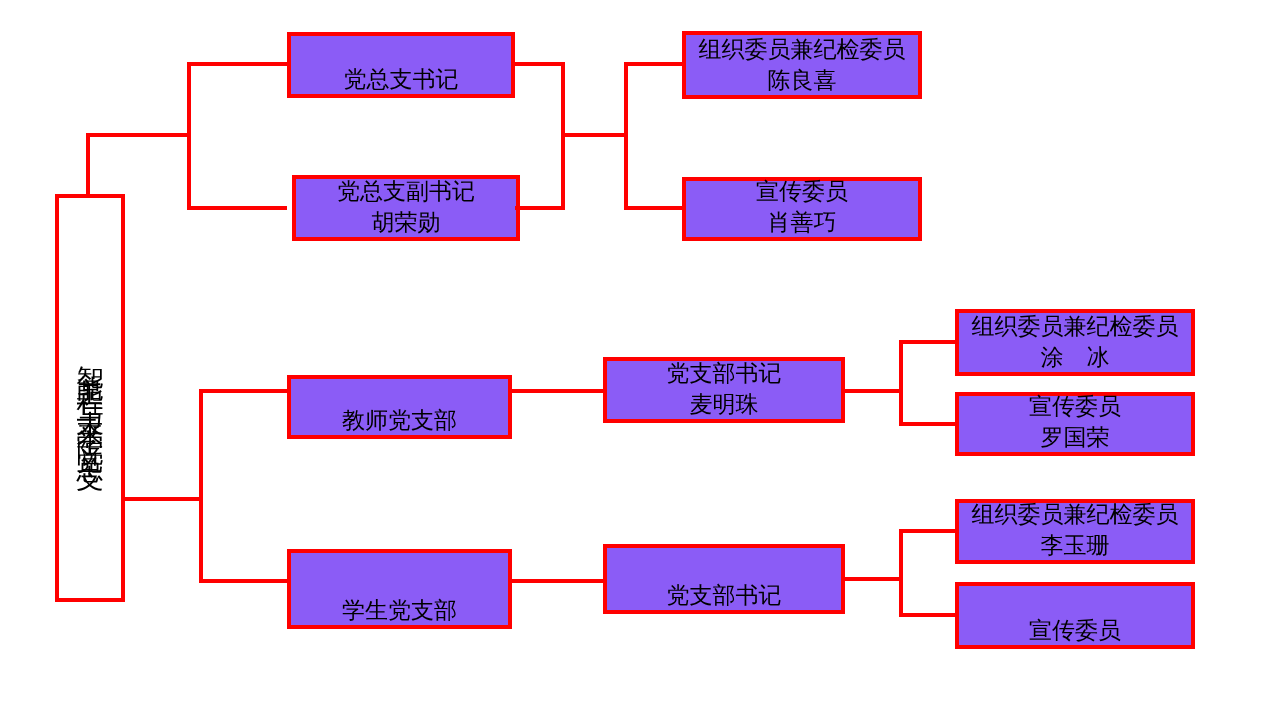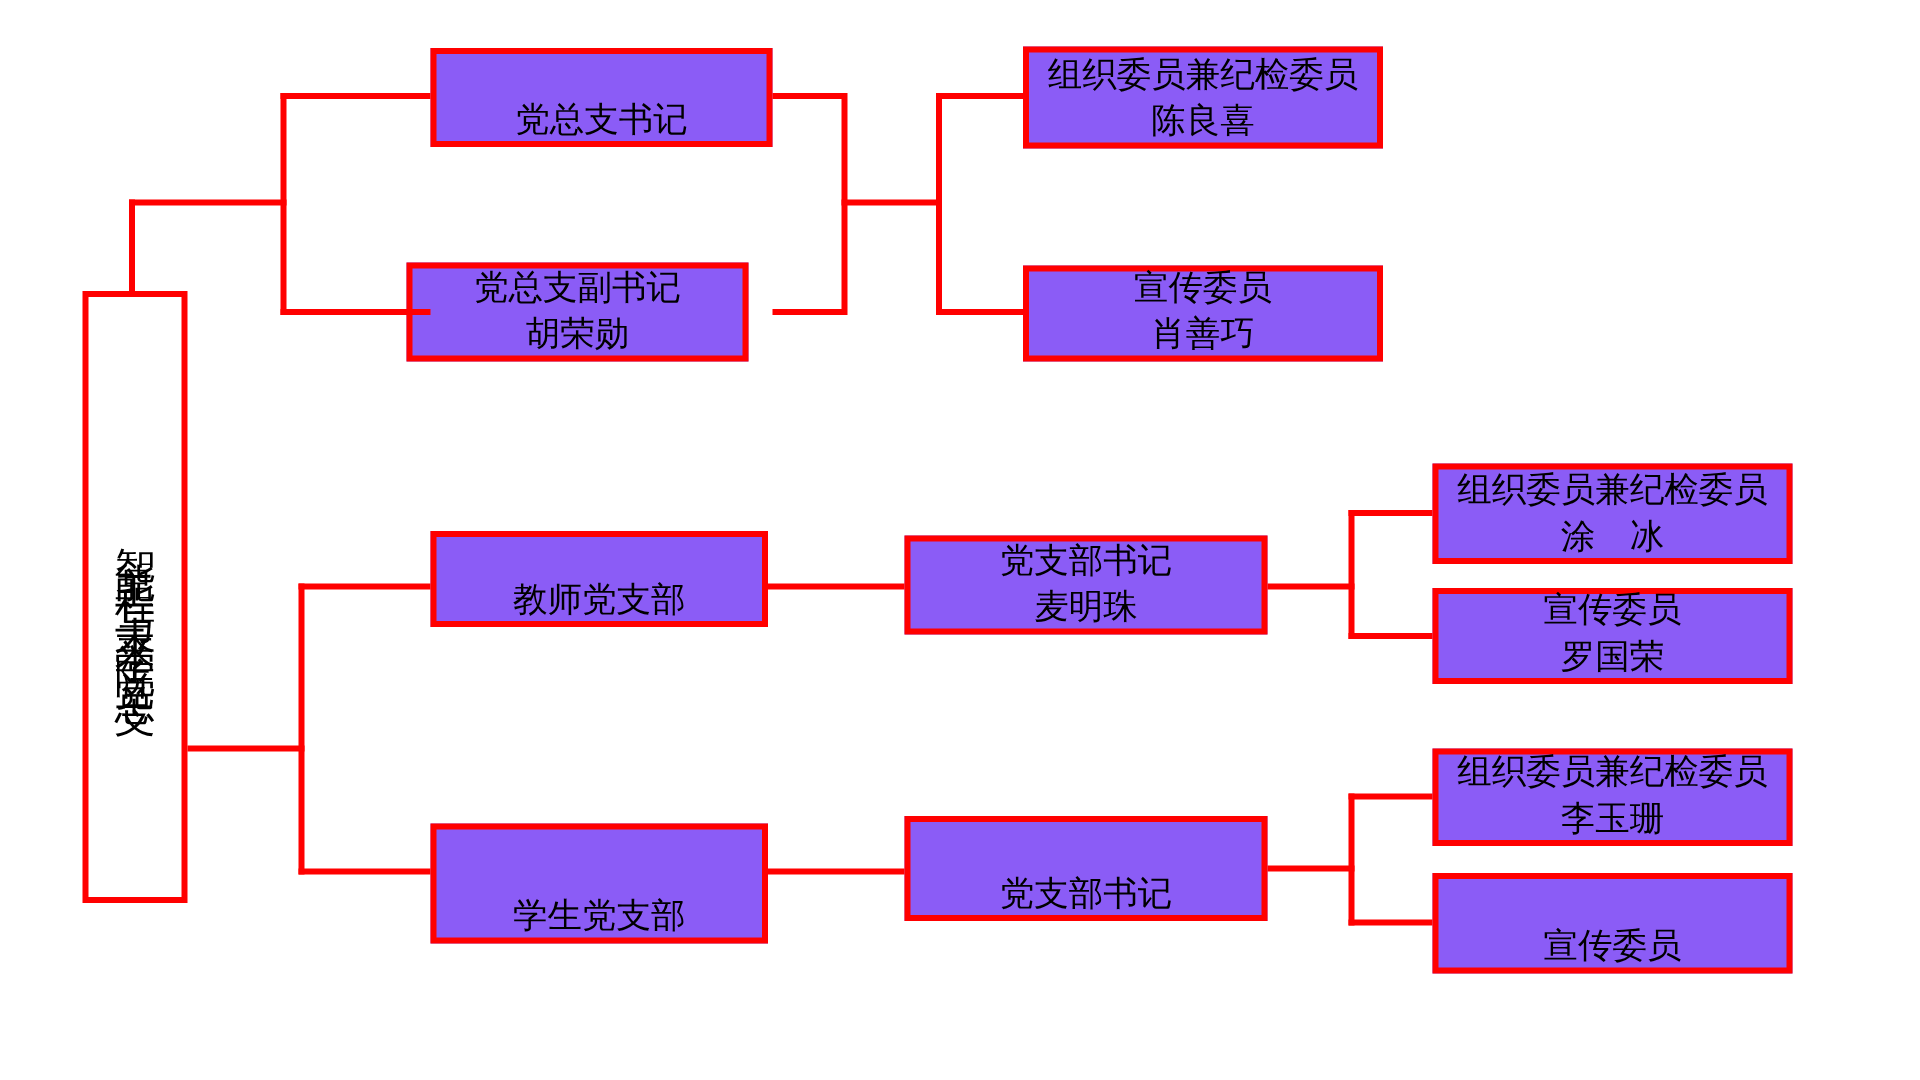--- a/index.html
+++ b/index.html
@@ -61,36 +61,36 @@
 <div class="canvas">
 
   <div class="root-node" style="left:55px;top:194px;width:70px;height:408px">
     <div class="vtext">智能工程与未来学院党总支</div>
   </div>
 
   <div class="node" style="left:287px;top:32px;width:228px;height:66px">
     <div class="role">党总支书记</div>
   </div>
 
-  <div class="node" style="left:271px;top:175px;width:228px;height:66px">
+  <div class="node" style="left:292px;top:175px;width:228px;height:66px">
     <div class="role">党总支副书记</div>
     <div class="person">胡荣勋</div>
   </div>
 
   <div class="node" style="left:682px;top:31px;width:240px;height:68px">
     <div class="role">组织委员兼纪检委员</div>
     <div class="person">陈良喜</div>
   </div>
 
   <div class="node" style="left:682px;top:177px;width:240px;height:64px">
     <div class="role">宣传委员</div>
     <div class="person">肖善巧</div>
   </div>
 
-  <div class="node" style="left:287px;top:354px;width:225px;height:64px">
+  <div class="node" style="left:287px;top:375px;width:225px;height:64px">
     <div class="label">教师党支部</div>
   </div>
 
   <div class="node" style="left:603px;top:357px;width:242px;height:66px">
     <div class="role">党支部书记</div>
     <div class="person">麦明珠</div>
   </div>
 
   <div class="node" style="left:955px;top:309px;width:240px;height:67px">
     <div class="role">组织委员兼纪检委员</div>

